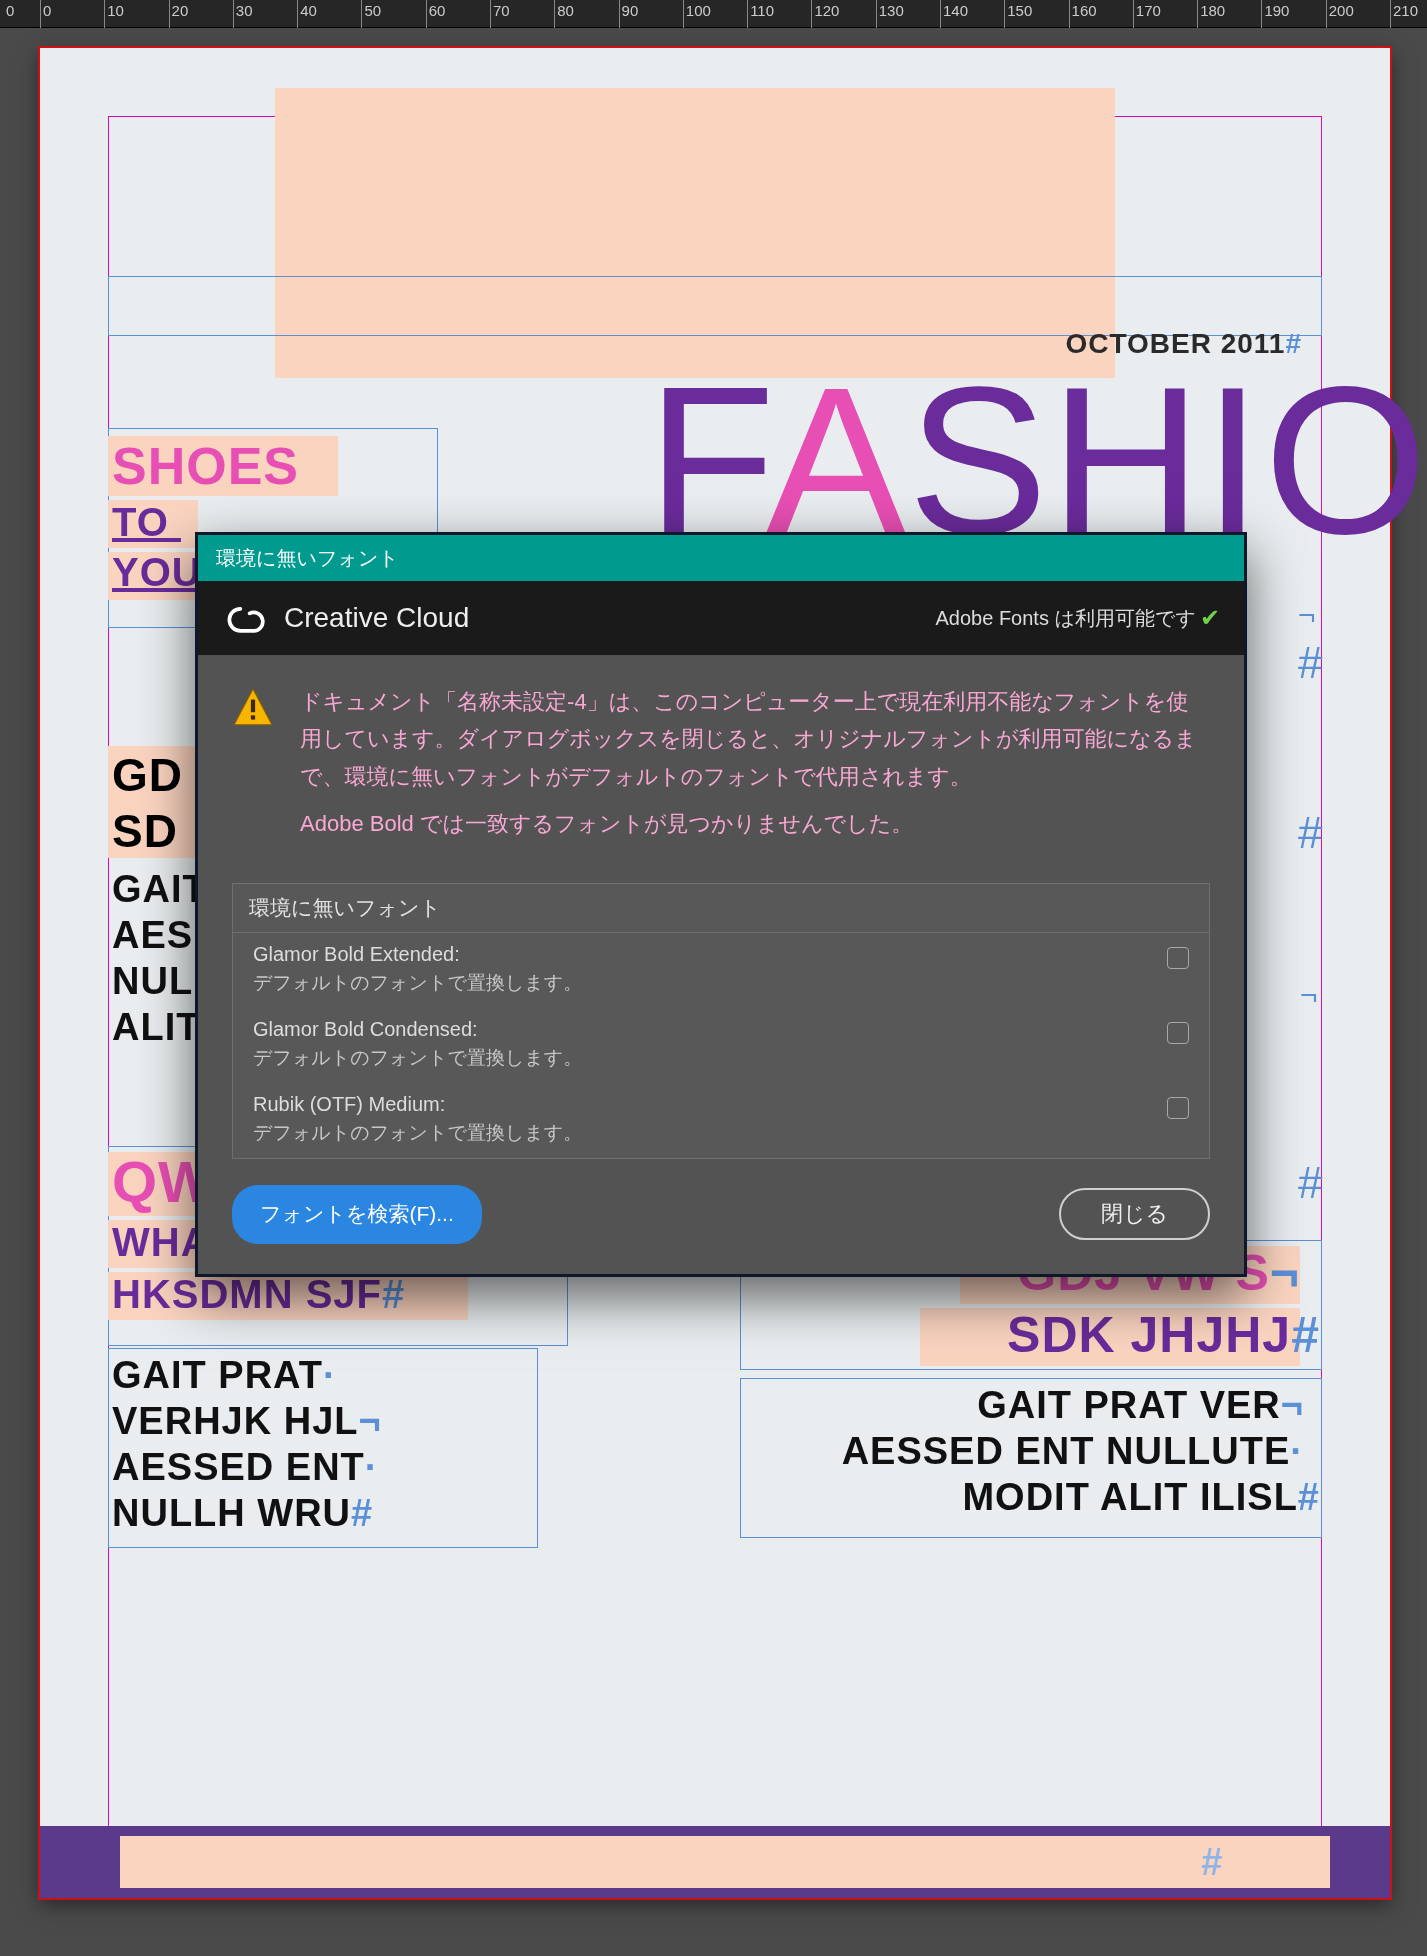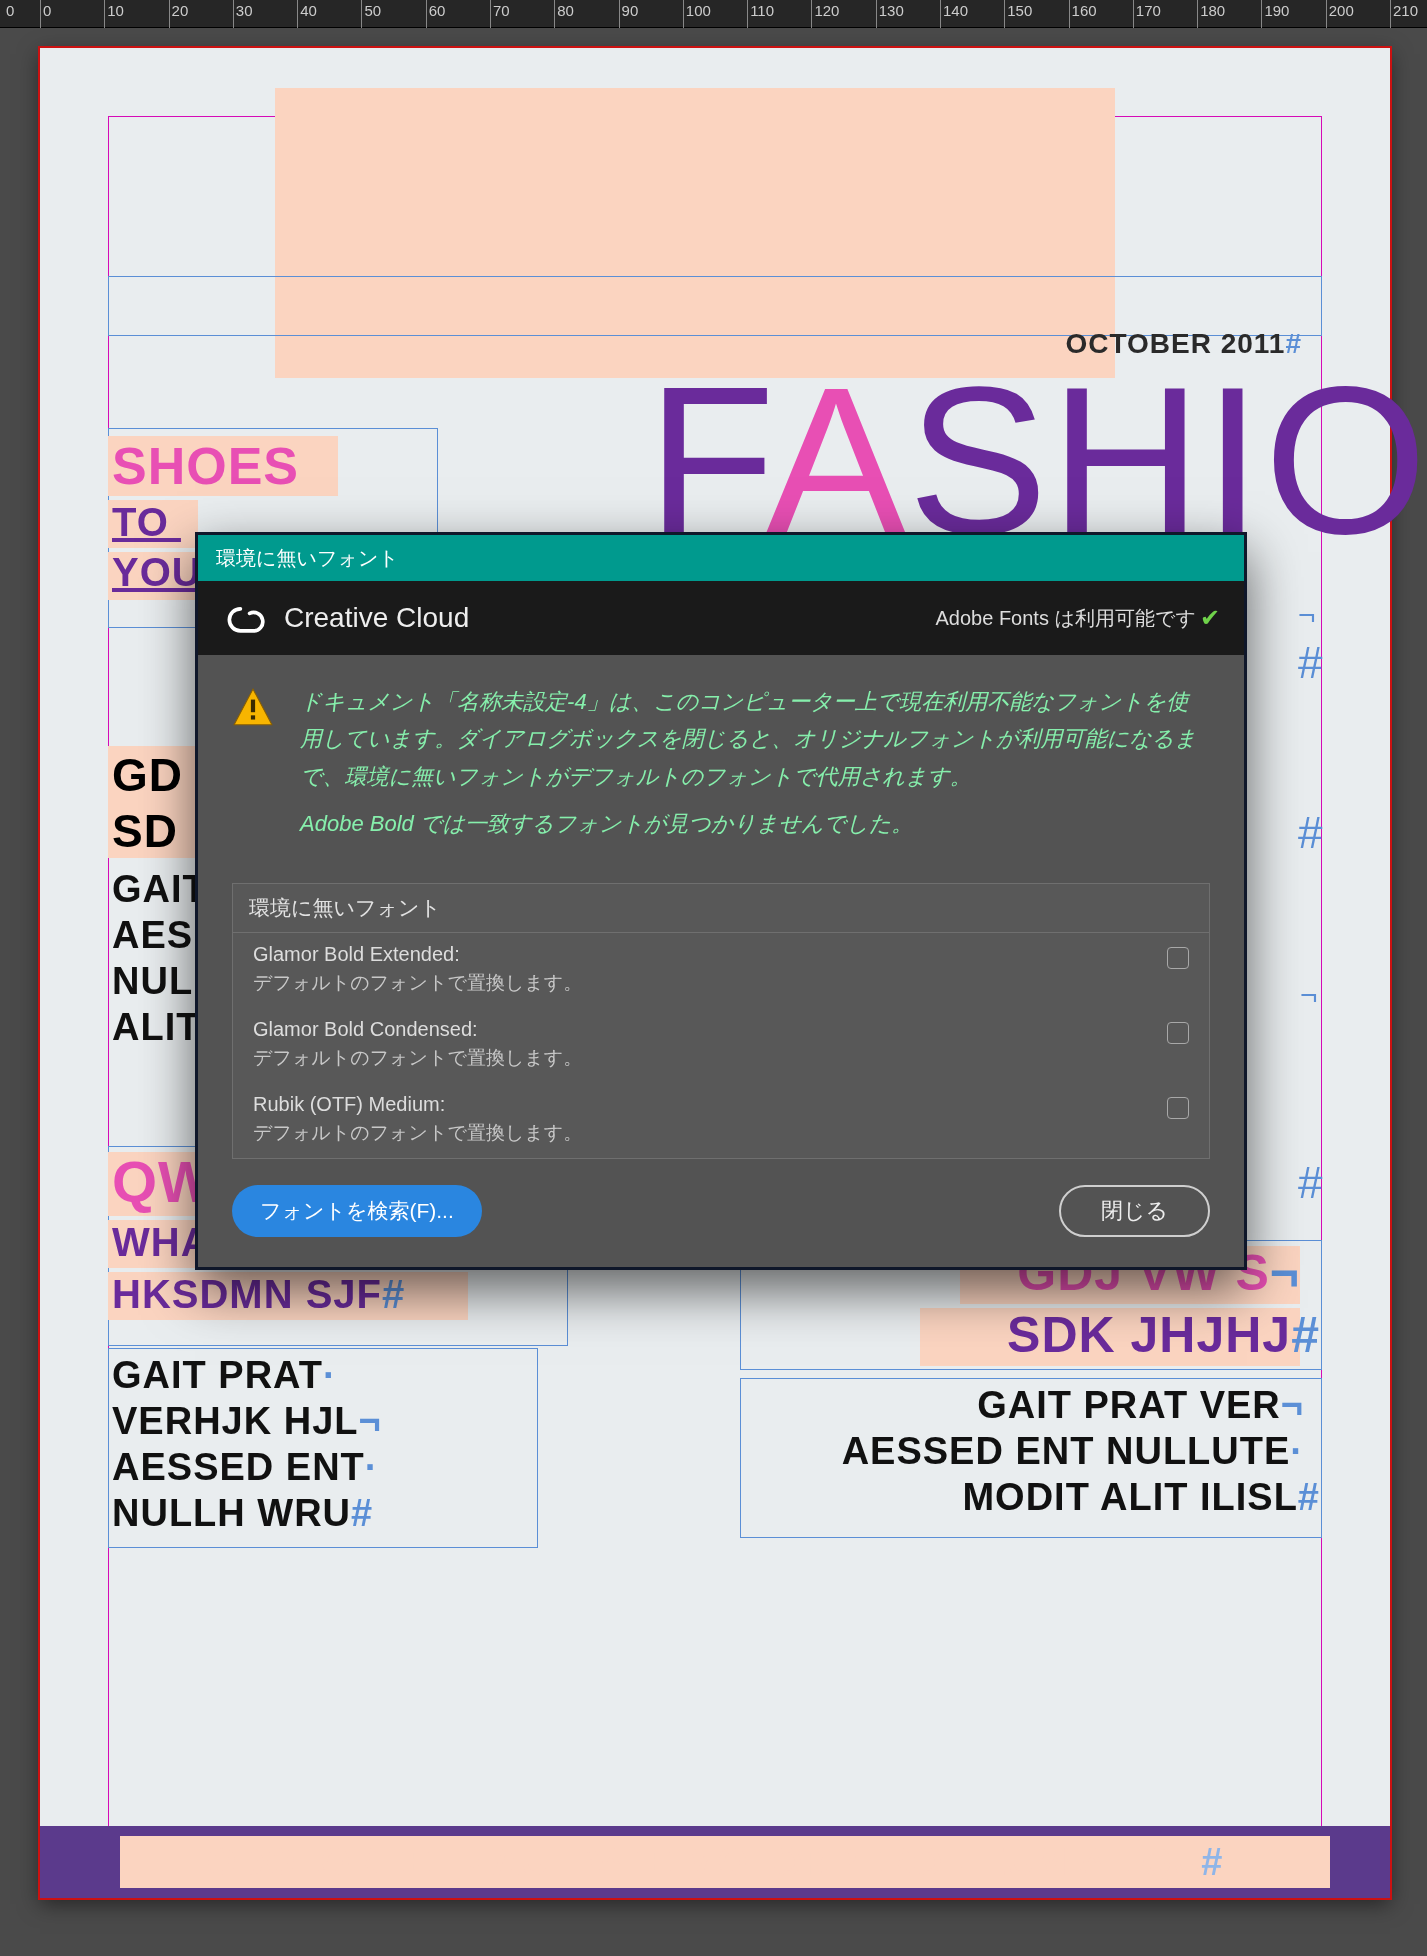--- a/index.html
+++ b/index.html
@@ -42,33 +42,33 @@
   
   .dialog { position: absolute; width: 1052px; background: #535353; box-shadow: 0 20px 50px rgba(0,0,0,.6); z-index: 100; border: 3px solid #0f172a; margin-top: 37px; }
   .dlg-title { background: #009a8e; color: #fff; height: 46px; display: flex; align-items: center; padding: 0 18px; font-size: 20px; }
   .dlg-cc { background: #1a1a1a; height: 74px; display: flex; align-items: center; justify-content: space-between; padding: 0 24px; }
   .cc-left { display: flex; align-items: center; gap: 16px; color: #eee; font-size: 28px; }
   .cc-logo { width: 46px; height: 46px; position: relative; }
   .cc-logo svg { width: 46px; height: 46px; }
   .cc-right { display: flex; align-items: center; gap: 4px; color: #ddd; font-size: 20px; }
   .check { color: #6fd24a; font-size: 24px; }
 
-  .dlg-body { padding: 28px 34px 10px 34px; color: #86efac; font-size: 22px; line-height: 1.7; font-style: italic; }
+  .dlg-body { padding: 28px 34px 10px 34px; color: #f9a8d4; font-size: 22px; line-height: 1.7; }
   .dlg-warn-row { display: flex; gap: 26px; align-items: flex-start; }
   .warn-icon { width: 42px; height: 42px; flex: none; margin-top: 4px; }
   .dlg-msg p { margin-bottom: 10px; }
 
   .font-box { margin: 20px 34px 0 34px; border: 1px solid #6f6f6f; background: #585858; }
   .font-box-title { padding: 10px 16px; color: #e2e2e2; font-size: 21px; border-bottom: 1px solid #6f6f6f; }
   .font-item { display: flex; justify-content: space-between; align-items: flex-start; padding: 10px 20px 12px 20px; color: #ddd; font-size: 20px; }
   .font-item .sub { color: #c8c8c8; font-size: 19px; margin-top: 4px; }
   .chk { width: 22px; height: 22px; border: 1.5px solid #a8a8a8; border-radius: 4px; margin-top: 4px; flex: none; }
 
   .dlg-buttons { display: flex; justify-content: space-between; align-items: center; padding: 26px 34px 30px 34px; }
-  .btn-find { background: #2a86e0; color: #fff; border: none; border-radius: 26px; height: 52px; padding: 0 28px; font-size: 21px; }
+  .btn-find { background: #2a86e0; color: #fff; border: none; border-radius: 26px; height: 59px; padding: 0 28px; font-size: 21px; }
   .btn-close { background: transparent; color: #eee; border: 2px solid #cfcfcf; border-radius: 28px; height: 52px; padding: 0 40px; font-size: 22px; }
 
   .dot { color: #5b8fd6; }
   .para-mark { color: #5b8fd6; }
 </style>
 </head>
 <body>
 
 <div class="ruler-h">
     <span class="tick-label" style="left: 6px;">0</span>

